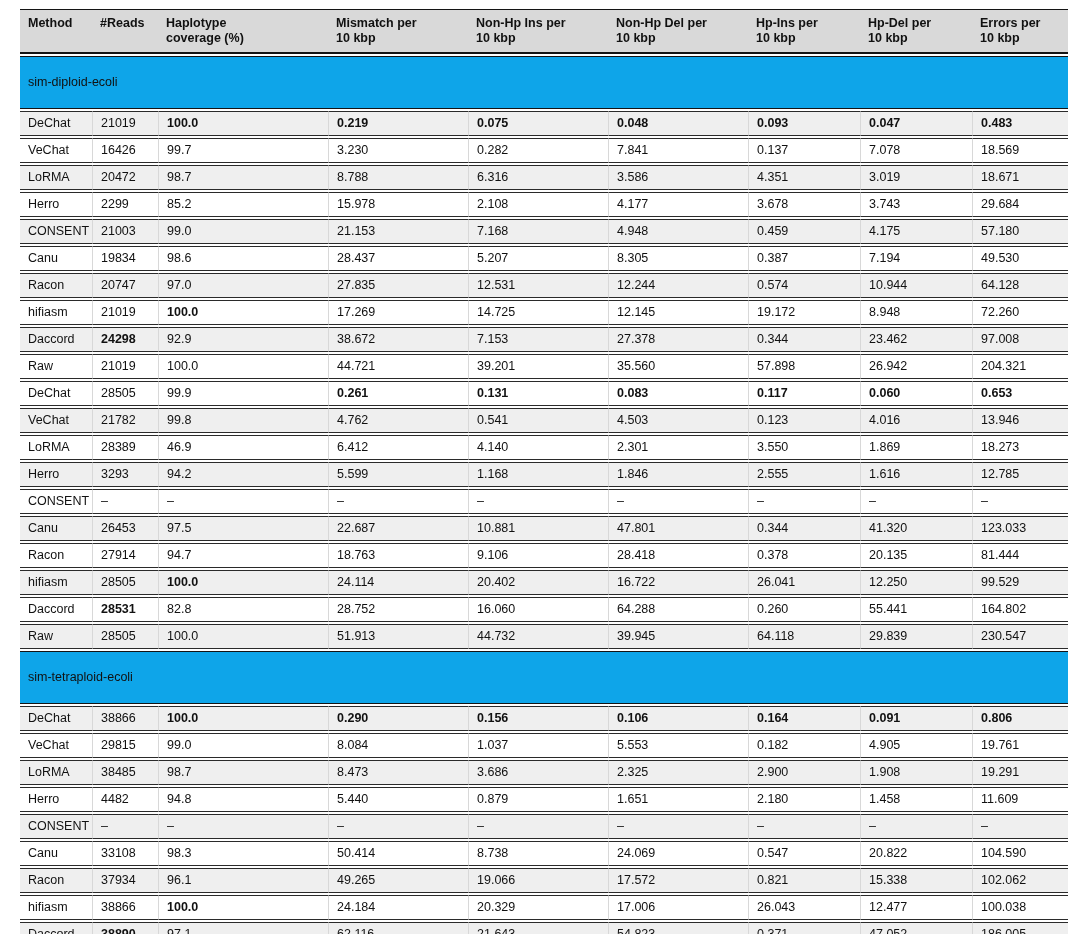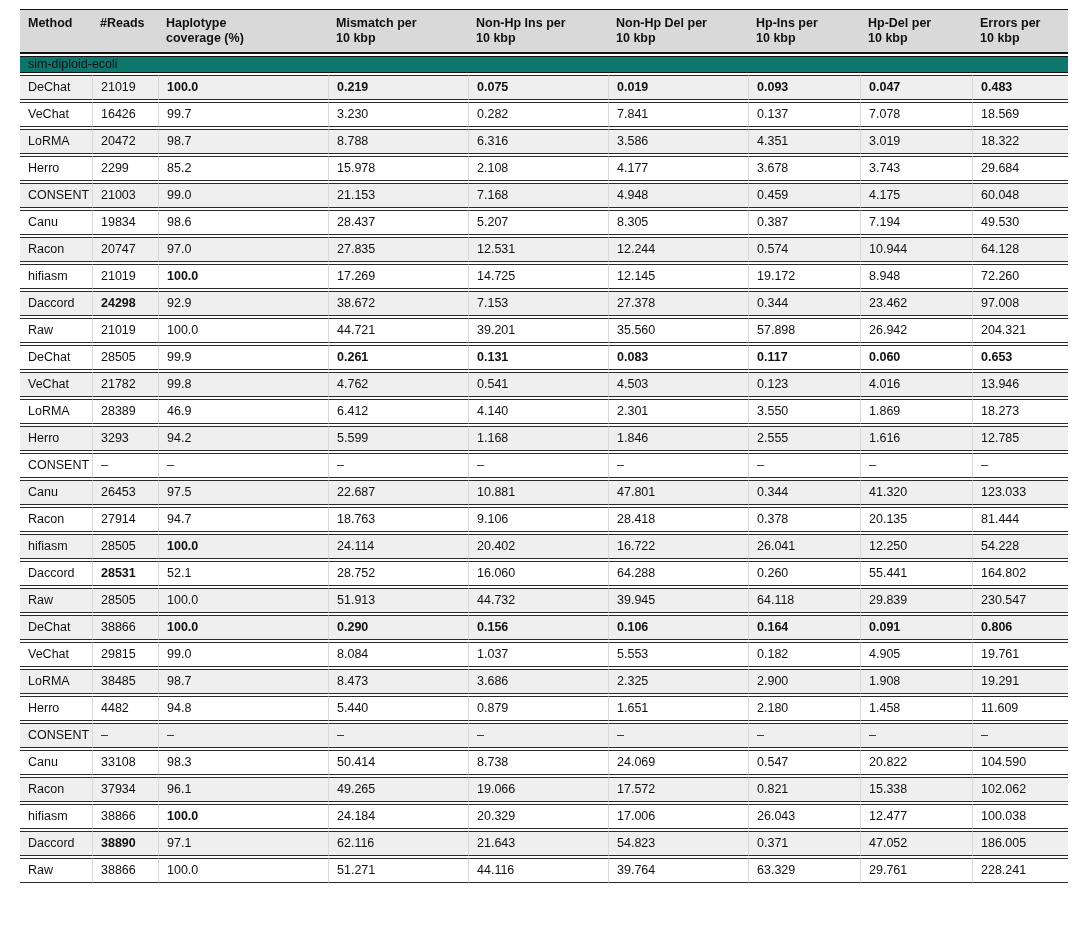--- a/index.html
+++ b/index.html
@@ -54,24 +54,24 @@
     border-top:1.1px solid var(--row-border);
     border-bottom:1.1px solid var(--row-border);
     white-space:nowrap;
     overflow:hidden;
   }
   tbody tr[data-name="table-row"] td:not(:first-child){
     border-left:1px solid var(--col-divider);
   }
   tbody tr.shaded td{background:var(--stripe-bg);}
   tbody tr.section-row td{
-    background:#0f766e;
+    background:#0ea5e9;
     border-top:1.4px solid var(--header-border);
     border-bottom:1.4px solid var(--header-border);
-    padding:0 8px;
+    padding:18px 8px;
   }
   td.b{font-weight:bold;}
 </style>
 </head>
 <body>
 
 <div class="page" data-name="document-page">
   <table class="results" data-name="results-table">
     <colgroup>
       <col class="c-method">
@@ -125,21 +125,21 @@
     <tbody id="table-body" data-name="table-body">
         <tr class="section-row" data-name="section-header-row">
           <td colspan="9" data-name="section-label">sim-diploid-ecoli</td>
         </tr>
         <tr data-name="table-row" class="shaded">
           <td data-name="cell-method">DeChat</td>
           <td data-name="cell-value">21019</td>
           <td data-name="cell-value" class="b">100.0</td>
           <td data-name="cell-value" class="b">0.219</td>
           <td data-name="cell-value" class="b">0.075</td>
-          <td data-name="cell-value" class="b">0.019</td>
+          <td data-name="cell-value" class="b">0.048</td>
           <td data-name="cell-value" class="b">0.093</td>
           <td data-name="cell-value" class="b">0.047</td>
           <td data-name="cell-value" class="b">0.483</td>
         </tr>
         <tr data-name="table-row">
           <td data-name="cell-method">VeChat</td>
           <td data-name="cell-value">16426</td>
           <td data-name="cell-value">99.7</td>
           <td data-name="cell-value">3.230</td>
           <td data-name="cell-value">0.282</td>
@@ -150,21 +150,21 @@
         </tr>
         <tr data-name="table-row" class="shaded">
           <td data-name="cell-method">LoRMA</td>
           <td data-name="cell-value">20472</td>
           <td data-name="cell-value">98.7</td>
           <td data-name="cell-value">8.788</td>
           <td data-name="cell-value">6.316</td>
           <td data-name="cell-value">3.586</td>
           <td data-name="cell-value">4.351</td>
           <td data-name="cell-value">3.019</td>
-          <td data-name="cell-value">18.322</td>
+          <td data-name="cell-value">18.671</td>
         </tr>
         <tr data-name="table-row">
           <td data-name="cell-method">Herro</td>
           <td data-name="cell-value">2299</td>
           <td data-name="cell-value">85.2</td>
           <td data-name="cell-value">15.978</td>
           <td data-name="cell-value">2.108</td>
           <td data-name="cell-value">4.177</td>
           <td data-name="cell-value">3.678</td>
           <td data-name="cell-value">3.743</td>
@@ -172,21 +172,21 @@
         </tr>
         <tr data-name="table-row" class="shaded">
           <td data-name="cell-method">CONSENT</td>
           <td data-name="cell-value">21003</td>
           <td data-name="cell-value">99.0</td>
           <td data-name="cell-value">21.153</td>
           <td data-name="cell-value">7.168</td>
           <td data-name="cell-value">4.948</td>
           <td data-name="cell-value">0.459</td>
           <td data-name="cell-value">4.175</td>
-          <td data-name="cell-value">60.048</td>
+          <td data-name="cell-value">57.180</td>
         </tr>
         <tr data-name="table-row">
           <td data-name="cell-method">Canu</td>
           <td data-name="cell-value">19834</td>
           <td data-name="cell-value">98.6</td>
           <td data-name="cell-value">28.437</td>
           <td data-name="cell-value">5.207</td>
           <td data-name="cell-value">8.305</td>
           <td data-name="cell-value">0.387</td>
           <td data-name="cell-value">7.194</td>
@@ -315,44 +315,47 @@
         </tr>
         <tr data-name="table-row" class="shaded">
           <td data-name="cell-method">hifiasm</td>
           <td data-name="cell-value">28505</td>
           <td data-name="cell-value" class="b">100.0</td>
           <td data-name="cell-value">24.114</td>
           <td data-name="cell-value">20.402</td>
           <td data-name="cell-value">16.722</td>
           <td data-name="cell-value">26.041</td>
           <td data-name="cell-value">12.250</td>
-          <td data-name="cell-value">54.228</td>
+          <td data-name="cell-value">99.529</td>
         </tr>
         <tr data-name="table-row">
           <td data-name="cell-method">Daccord</td>
           <td data-name="cell-value" class="b">28531</td>
-          <td data-name="cell-value">52.1</td>
+          <td data-name="cell-value">82.8</td>
           <td data-name="cell-value">28.752</td>
           <td data-name="cell-value">16.060</td>
           <td data-name="cell-value">64.288</td>
           <td data-name="cell-value">0.260</td>
           <td data-name="cell-value">55.441</td>
           <td data-name="cell-value">164.802</td>
         </tr>
         <tr data-name="table-row" class="shaded">
           <td data-name="cell-method">Raw</td>
           <td data-name="cell-value">28505</td>
           <td data-name="cell-value">100.0</td>
           <td data-name="cell-value">51.913</td>
           <td data-name="cell-value">44.732</td>
           <td data-name="cell-value">39.945</td>
           <td data-name="cell-value">64.118</td>
           <td data-name="cell-value">29.839</td>
           <td data-name="cell-value">230.547</td>
         </tr>
+        <tr class="section-row" data-name="section-header-row">
+          <td colspan="9" data-name="section-label">sim-tetraploid-ecoli</td>
+        </tr>
         <tr data-name="table-row" class="shaded">
           <td data-name="cell-method">DeChat</td>
           <td data-name="cell-value">38866</td>
           <td data-name="cell-value" class="b">100.0</td>
           <td data-name="cell-value" class="b">0.290</td>
           <td data-name="cell-value" class="b">0.156</td>
           <td data-name="cell-value" class="b">0.106</td>
           <td data-name="cell-value" class="b">0.164</td>
           <td data-name="cell-value" class="b">0.091</td>
           <td data-name="cell-value" class="b">0.806</td>

